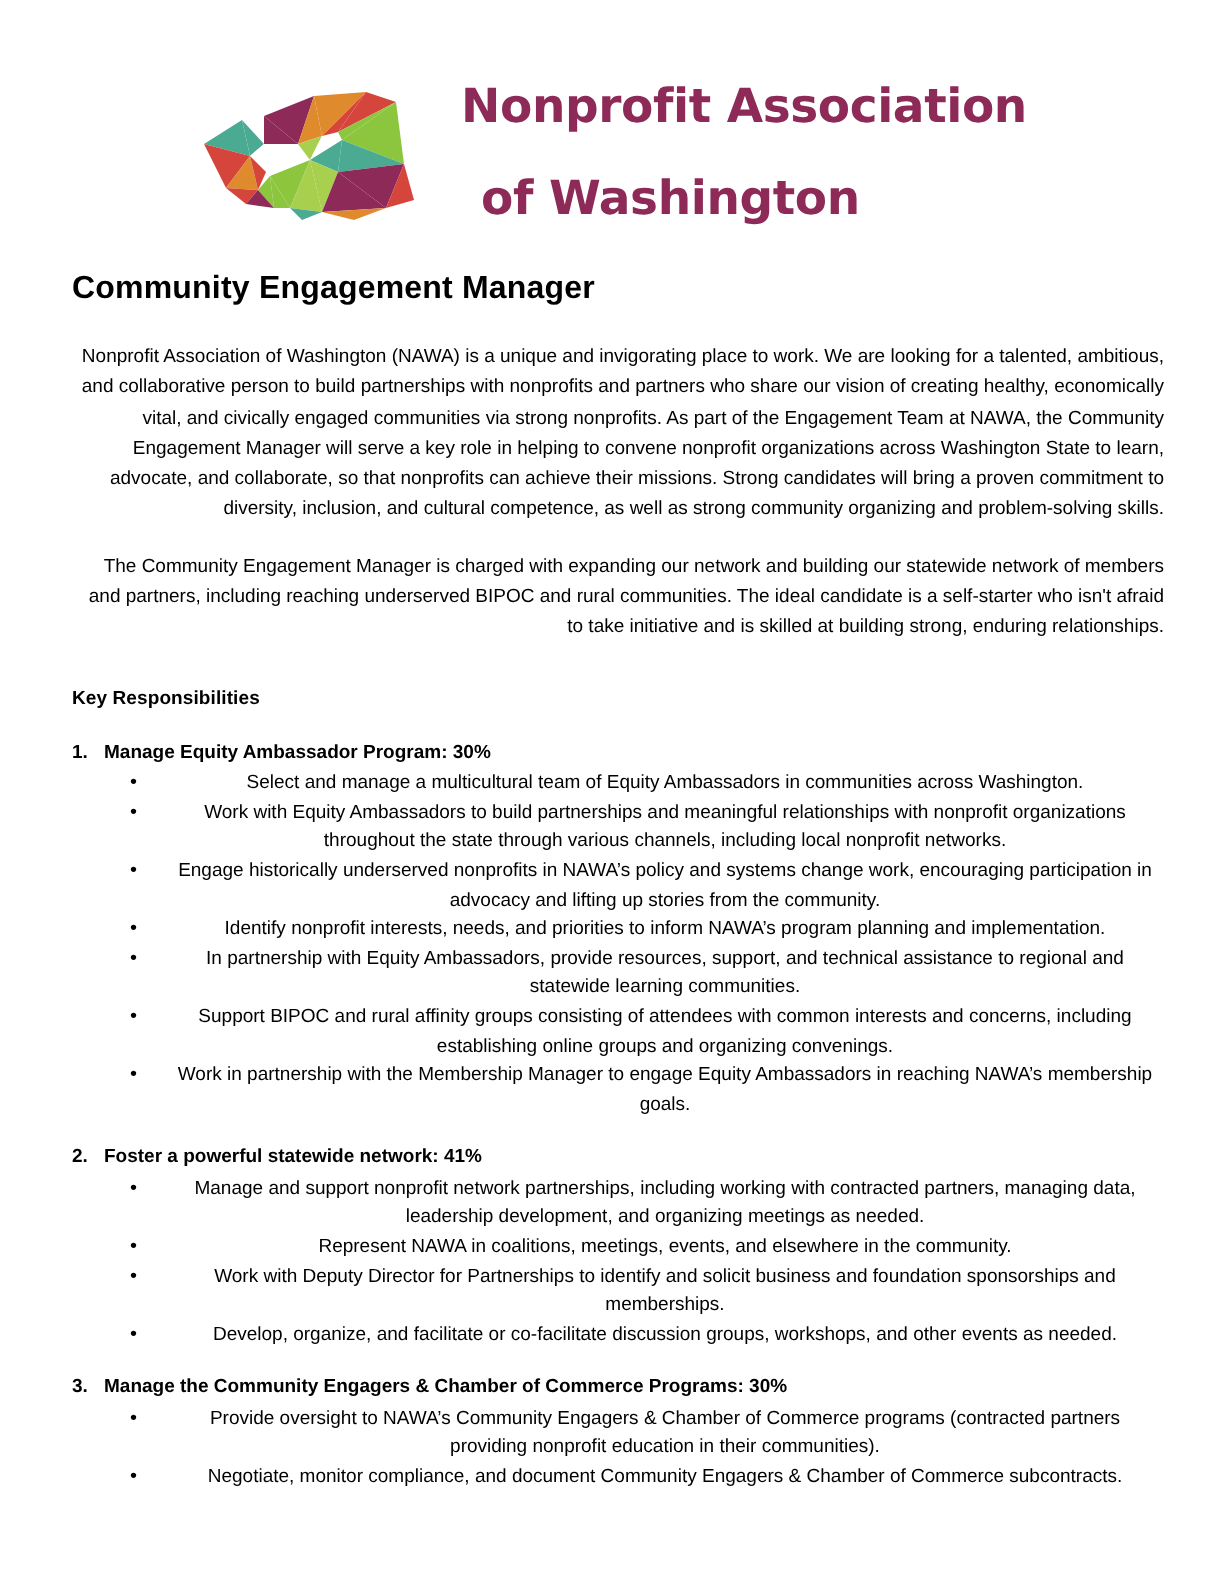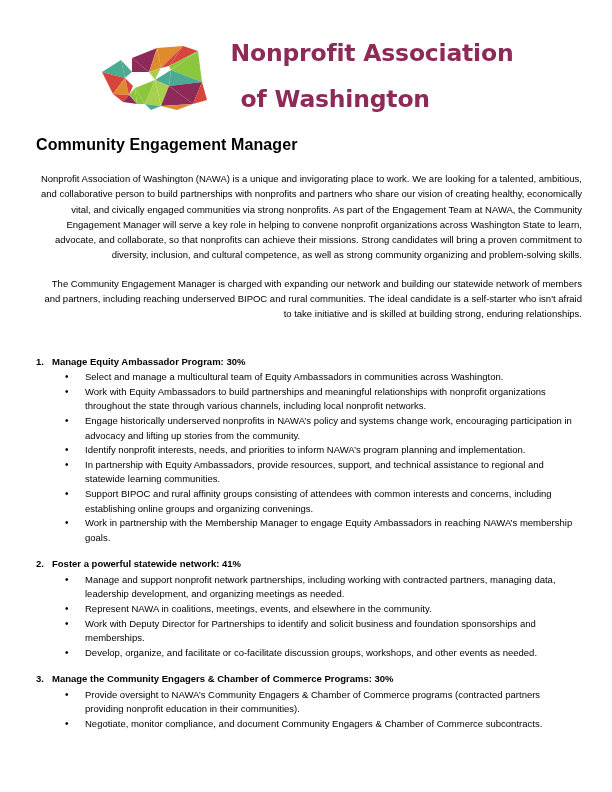--- a/index.html
+++ b/index.html
@@ -131,20 +131,21 @@
     flex: none;
     padding-left: 29px;
     box-sizing: content-box;
     text-align: left;
     font-size: 10px;
     line-height: 14.6px;
   }
   .bullet-text {
     flex: 1;
     padding-right: 2px;
+    text-align: center;
   }
 </style>
 </head>
 <body>
 
 <div class="page">
 
   <div class="logo-block">
     <svg class="logo-mark" viewBox="0 0 118 70" aria-hidden="true">
 
@@ -189,20 +190,21 @@
   <div class="doc">
 
     <div class="job-title">Community Engagement Manager</div>
 
 
     <p class="para">Nonprofit Association of Washington (NAWA) is a unique and invigorating place to work. We are looking for a talented, ambitious, and collaborative person to build partnerships with nonprofits and partners who share our vision of creating healthy, economically vital, and civically engaged communities via strong nonprofits. As part of the Engagement Team at NAWA, the Community Engagement Manager will serve a key role in helping to convene nonprofit organizations across Washington State to learn, advocate, and collaborate, so that nonprofits can achieve their missions. Strong candidates will bring a proven commitment to diversity, inclusion, and cultural competence, as well as strong community organizing and problem-solving skills.</p>
     <p class="para">The Community Engagement Manager is charged with expanding our network and building our statewide network of members and partners, including reaching underserved BIPOC and rural communities. The ideal candidate is a self-starter who isn't afraid to take initiative and is skilled at building strong, enduring relationships.</p>
 
     <div class="spacer-8"></div>
 
+    <div class="section-heading">Key Responsibilities</div>
 
     <div class="spacer-10"></div>
 
     <ol class="resp-list">
 
       <li class="resp-item">
         <div class="resp-head">
           <span class="resp-num">1.</span>
           <span class="resp-title">Manage Equity Ambassador Program: 30%</span>
         </div>

